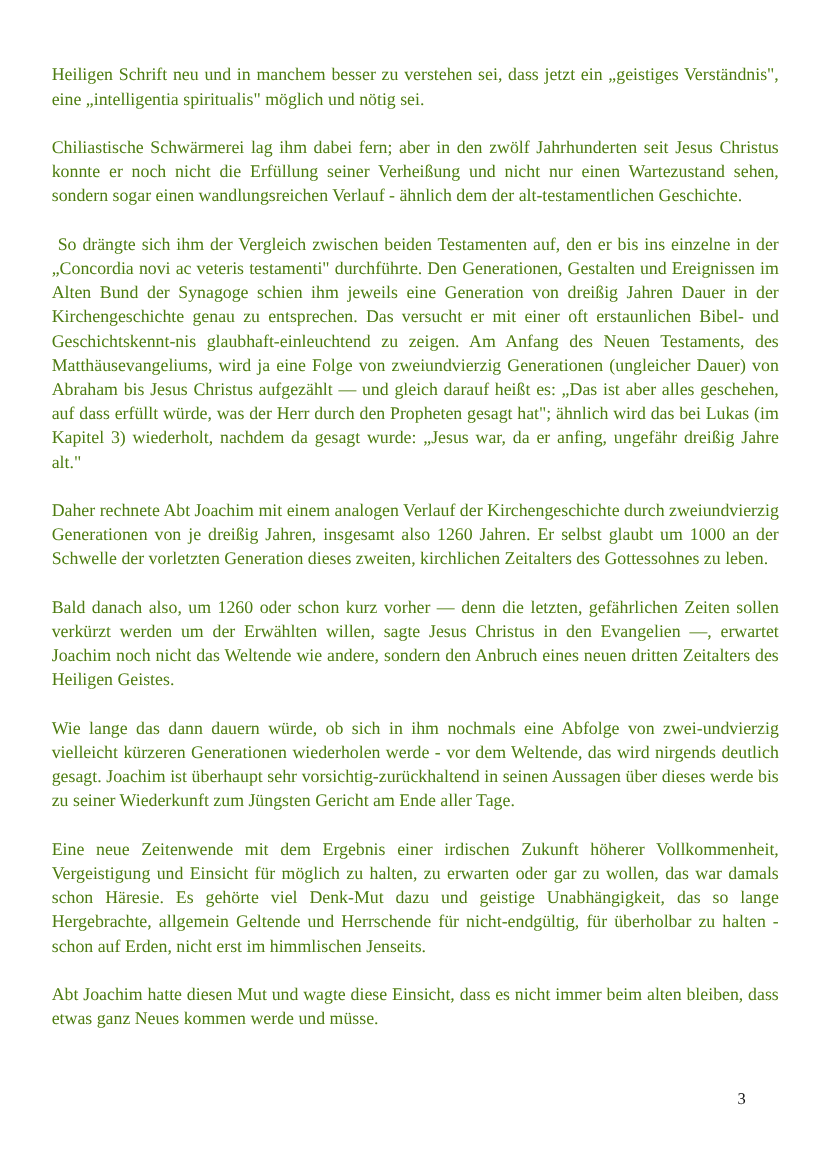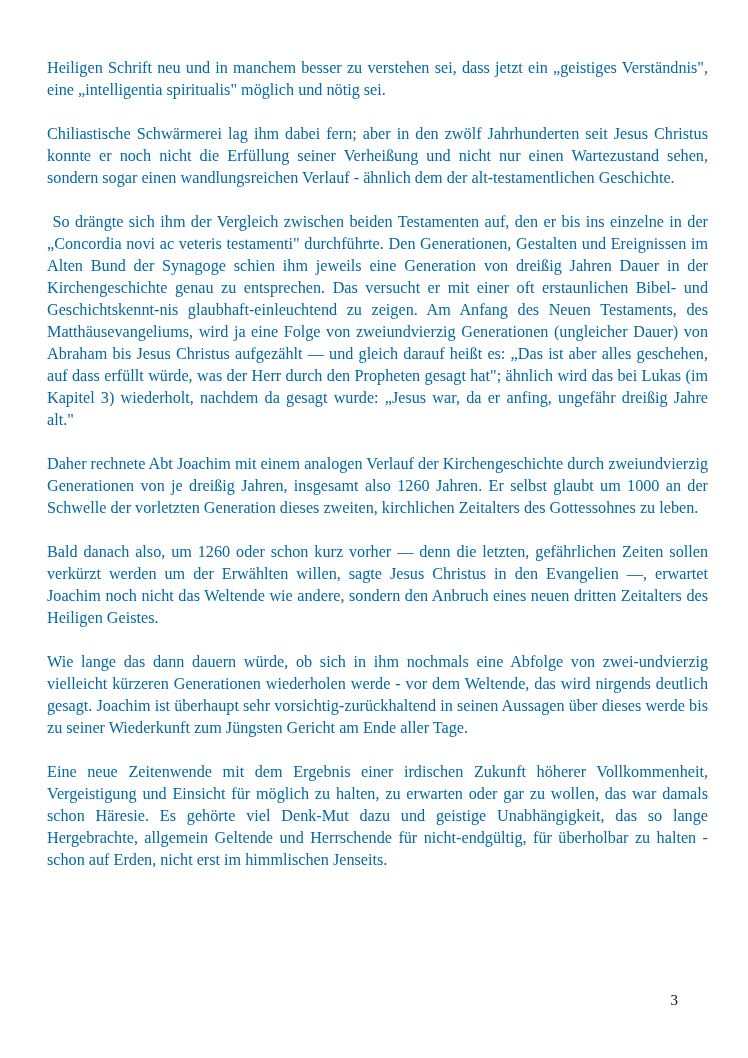--- a/index.html
+++ b/index.html
@@ -5,21 +5,21 @@
   html, body { margin: 0; padding: 0; background: #ffffff; }
   body { width: 748px; height: 1058px; position: relative; overflow: hidden; }
   .page {
     position: absolute;
     left: 47px;
     top: 57px;
     width: 661px;
     font-family: "Liberation Serif", "DejaVu Serif", serif;
     font-size: 16.2px;
     line-height: 22px;
-    color: #0369a1;
+    color: #4d7c0f;
   }
   .para {
     margin: 0 0 22px 0;
     text-align: justify;
     hyphens: manual;
   }
   .page-number {
     position: absolute;
     right: 70px;
     top: 992px;
@@ -32,15 +32,16 @@
 <body>
 
 <div class="page">
   <p class="para">Heiligen Schrift neu und in manchem besser zu verstehen sei, dass jetzt ein „geistiges Verständnis", eine „intelligentia spiritualis" möglich und nötig sei.</p>
   <p class="para">Chiliastische Schwärmerei lag ihm dabei fern; aber in den zwölf Jahrhunderten seit Jesus Christus konnte er noch nicht die Erfüllung seiner Verheißung und nicht nur einen Wartezustand sehen, sondern sogar einen wandlungsreichen Verlauf - ähnlich dem der alt-testamentlichen Geschichte.</p>
   <p class="para">&nbsp;So drängte sich ihm der Vergleich zwischen beiden Testamenten auf, den er bis ins einzelne in der „Concordia novi ac veteris testamenti" durchführte. Den Generationen, Gestalten und Ereignissen im Alten Bund der Synagoge schien ihm jeweils eine Generation von dreißig Jahren Dauer in der Kirchengeschichte genau zu entsprechen. Das versucht er mit einer oft erstaunlichen Bibel- und Geschichtskennt-nis glaubhaft-einleuchtend zu zeigen. Am Anfang des Neuen Testaments, des Matthäusevangeliums, wird ja eine Folge von zweiundvierzig Generationen (ungleicher Dauer) von Abraham bis Jesus Christus aufgezählt — und gleich darauf heißt es: „Das ist aber alles geschehen, auf dass erfüllt würde, was der Herr durch den Propheten gesagt hat"; ähnlich wird das bei Lukas (im Kapitel 3) wiederholt, nachdem da gesagt wurde: „Jesus war, da er anfing, ungefähr dreißig Jahre alt."</p>
   <p class="para">Daher rechnete Abt Joachim mit einem analogen Verlauf der Kirchengeschichte durch zweiundvierzig Generationen von je dreißig Jahren, insgesamt also 1260 Jahren. Er selbst glaubt um 1000 an der Schwelle der vorletzten Generation dieses zweiten, kirchlichen Zeitalters des Gottessohnes zu leben.</p>
   <p class="para">Bald danach also, um 1260 oder schon kurz vorher — denn die letzten, gefährlichen Zeiten sollen verkürzt werden um der Erwählten willen, sagte Jesus Christus in den Evangelien —, erwartet Joachim noch nicht das Weltende wie andere, sondern den Anbruch eines neuen dritten Zeitalters des Heiligen Geistes.</p>
   <p class="para">Wie lange das dann dauern würde, ob sich in ihm nochmals eine Abfolge von zwei-undvierzig vielleicht kürzeren Generationen wiederholen werde - vor dem Weltende, das wird nirgends deutlich gesagt. Joachim ist überhaupt sehr vorsichtig-zurückhaltend in seinen Aussagen über dieses werde bis zu seiner Wiederkunft zum Jüngsten Gericht am Ende aller Tage.</p>
   <p class="para">Eine neue Zeitenwende mit dem Ergebnis einer irdischen Zukunft höherer Vollkommenheit, Vergeistigung und Einsicht für möglich zu halten, zu erwarten oder gar zu wollen, das war damals schon Häresie. Es gehörte viel Denk-Mut dazu und geistige Unabhängigkeit, das so lange Hergebrachte, allgemein Geltende und Herrschende für nicht-endgültig, für überholbar zu halten -  schon auf Erden, nicht erst im himmlischen Jenseits.</p>
+  <p class="para">Abt Joachim hatte diesen Mut und wagte diese Einsicht, dass es nicht immer beim alten bleiben, dass etwas ganz Neues kommen werde und müsse.</p>
 </div>
 
 <div class="page-number">3</div>
 
 </body></html>

